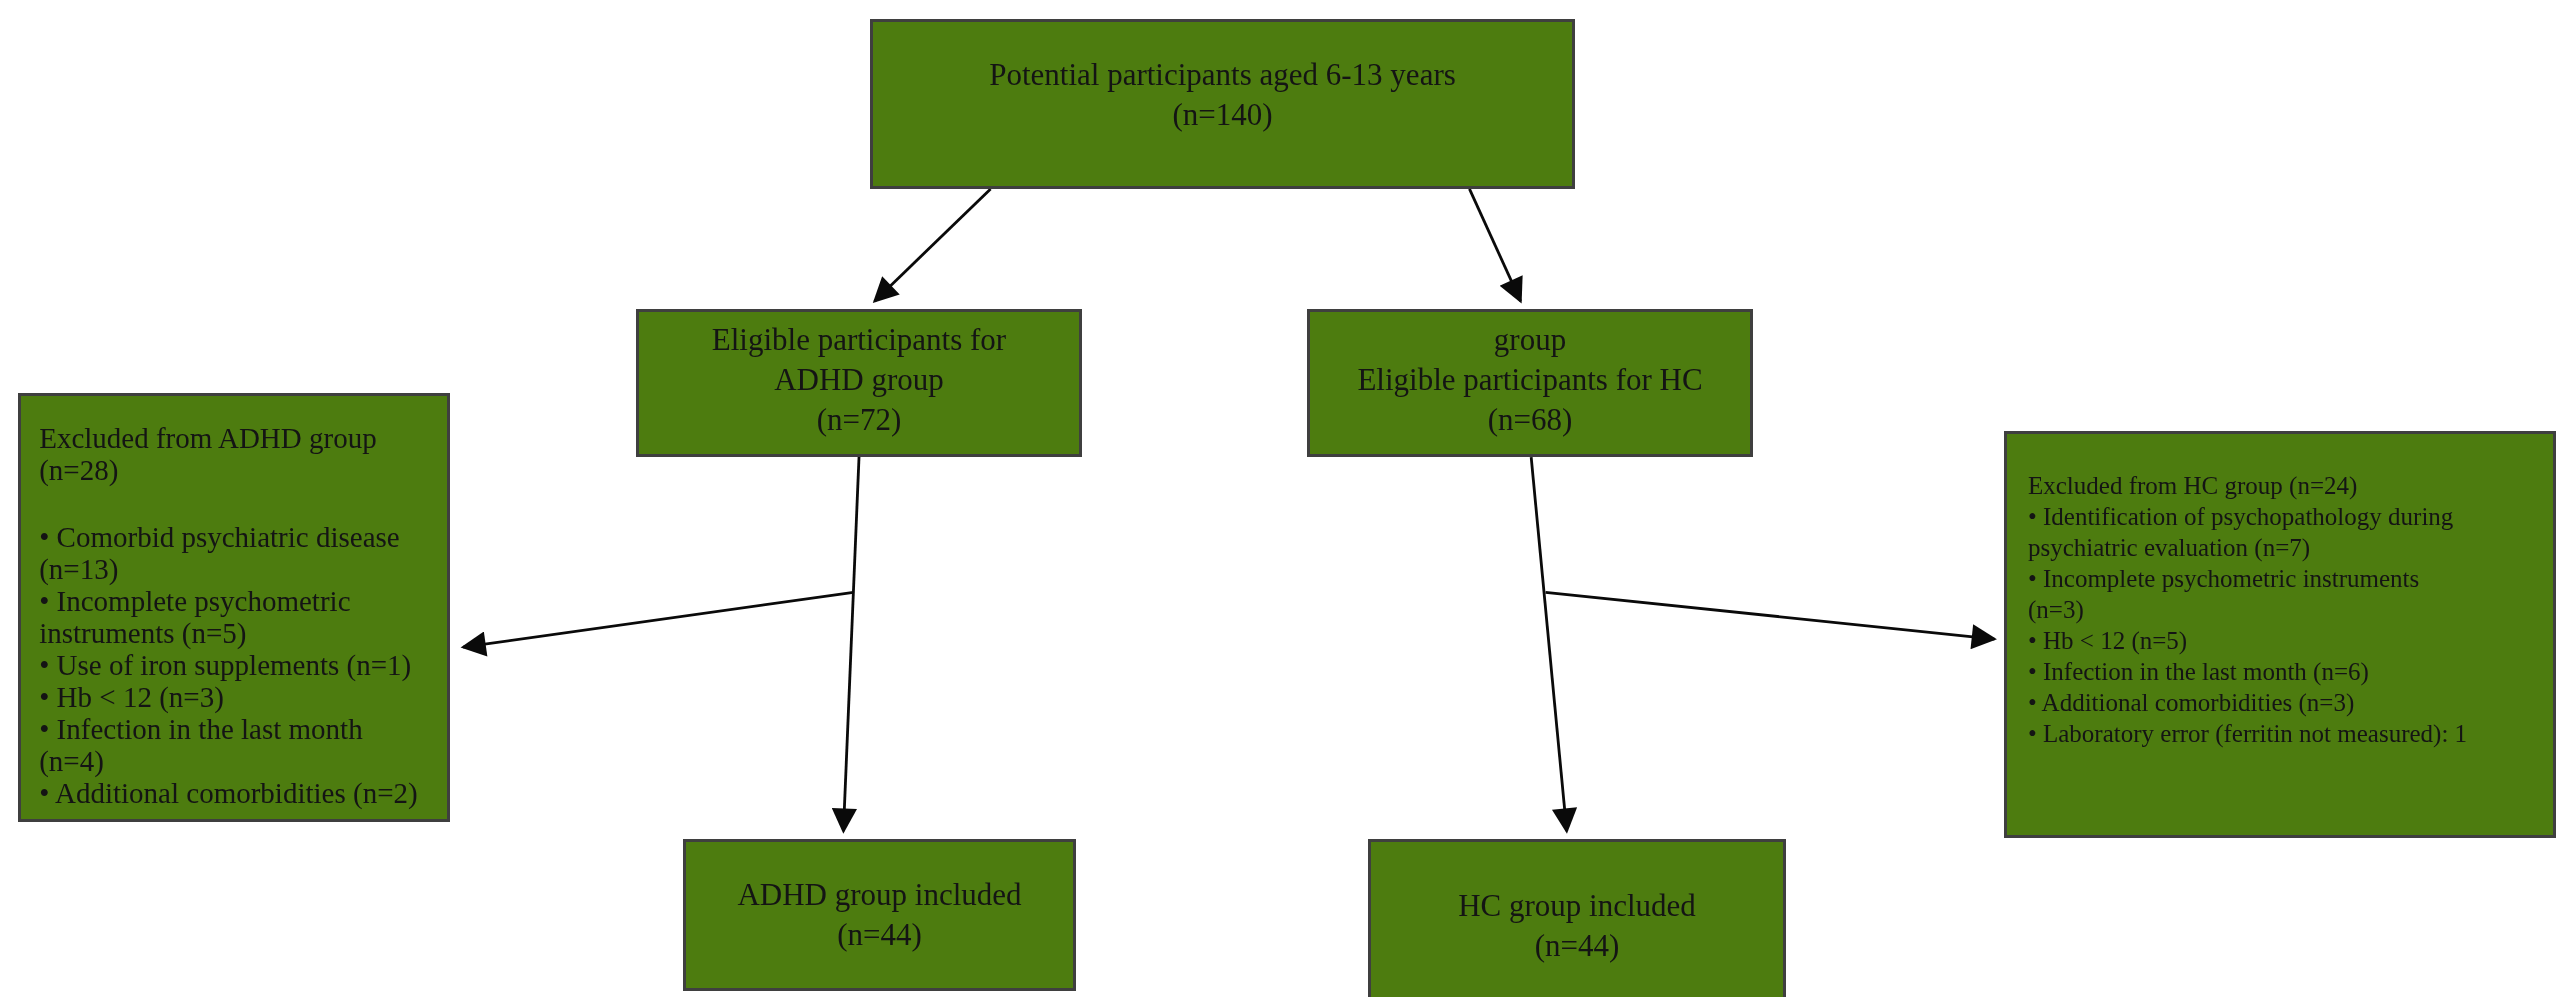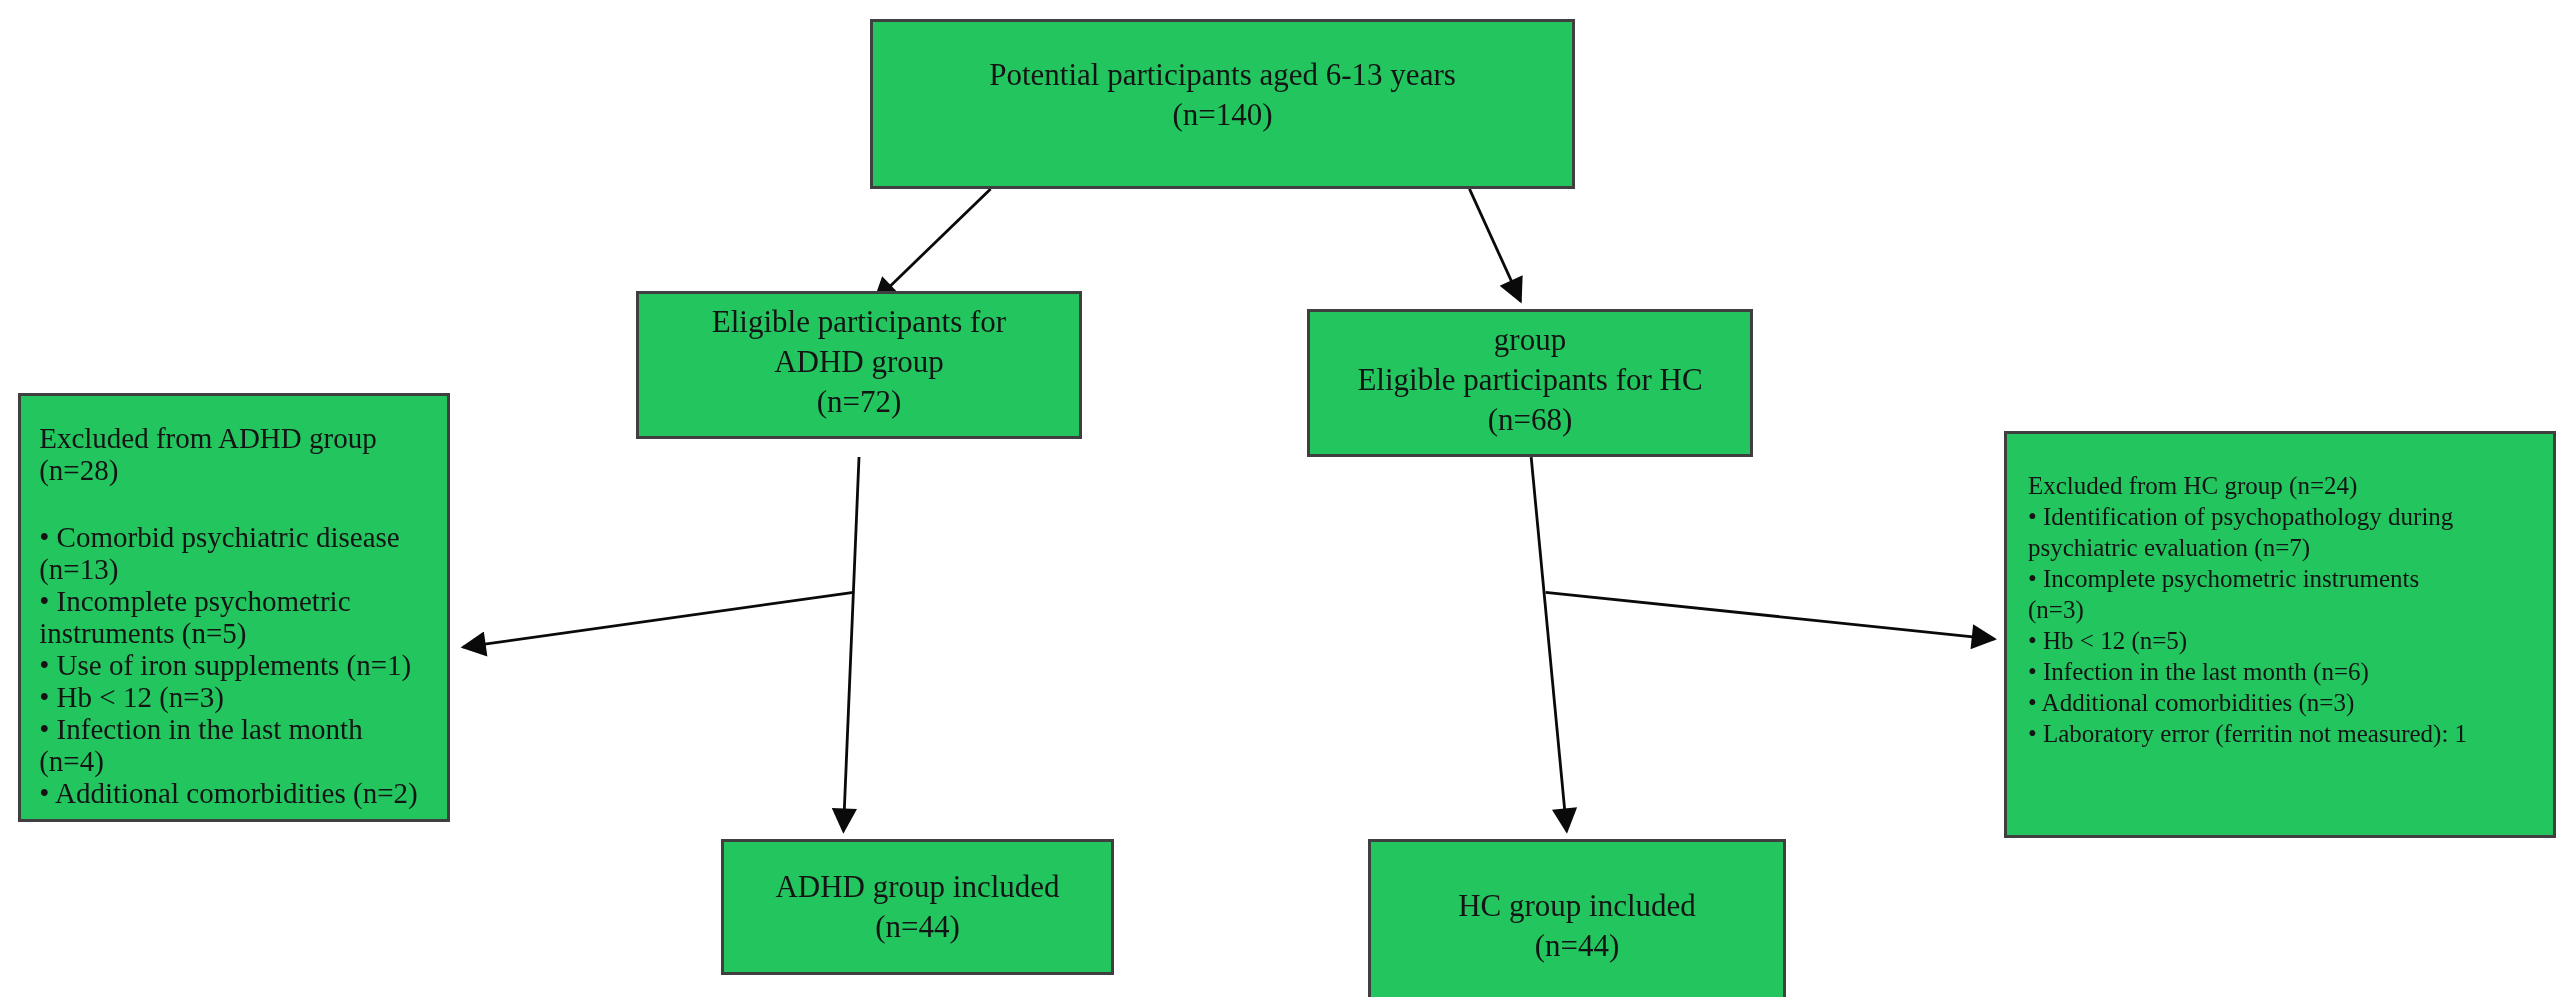--- a/index.html
+++ b/index.html
@@ -14,35 +14,35 @@
     background:var(--c-background);
     font-family:"Liberation Serif","DejaVu Serif",serif;
     color:var(--c-text);
   }
   .stage{position:relative;width:2576px;height:997px;overflow:hidden;}
   .connectors{position:absolute;left:0;top:0;width:2576px;height:997px;}
   .connectors line{stroke:var(--c-arrow);stroke-width:4.5;}
   .arrowhead-path{fill:var(--c-arrow);}
   .box{
     position:absolute;
-    background:#22c55e;
+    background:#4d7c0f;
     border:3.1px solid var(--c-box_border);
     box-sizing:border-box;
   }
   .box.centered{
     display:flex;flex-direction:column;
     align-items:center;justify-content:center;
     text-align:center;
   }
   .box.centered .lines{width:100%;}
   .f-lg{font-size:31px;line-height:40px;}
   .box-top{left:870px;top:18.7px;width:705px;height:170px;padding-bottom:17.5px;}
-  .box-eligible-adhd{left:636px;top:291px;width:446px;height:148px;padding-bottom:6.2px;}
+  .box-eligible-adhd{left:636px;top:309px;width:446px;height:148px;padding-bottom:6.2px;}
   .box-eligible-hc{left:1307px;top:309px;width:446px;height:148px;padding-bottom:6.2px;}
-  .box-included-adhd{left:721px;top:839px;width:393px;height:136px;}
+  .box-included-adhd{left:683px;top:839px;width:393px;height:152px;}
   .box-included-hc{left:1368px;top:839px;width:418px;height:174px;}
   .box-excluded-adhd{
     left:17.5px;top:393px;width:432px;height:429px;
     padding:26px 11.2px 6.2px 18.7px;
     font-size:29px;line-height:32px;
   }
   .box-excluded-hc{
     left:2004px;top:431px;width:552px;height:407px;
     padding:36px 12.5px 6.2px 21px;
     font-size:25px;line-height:31px;

